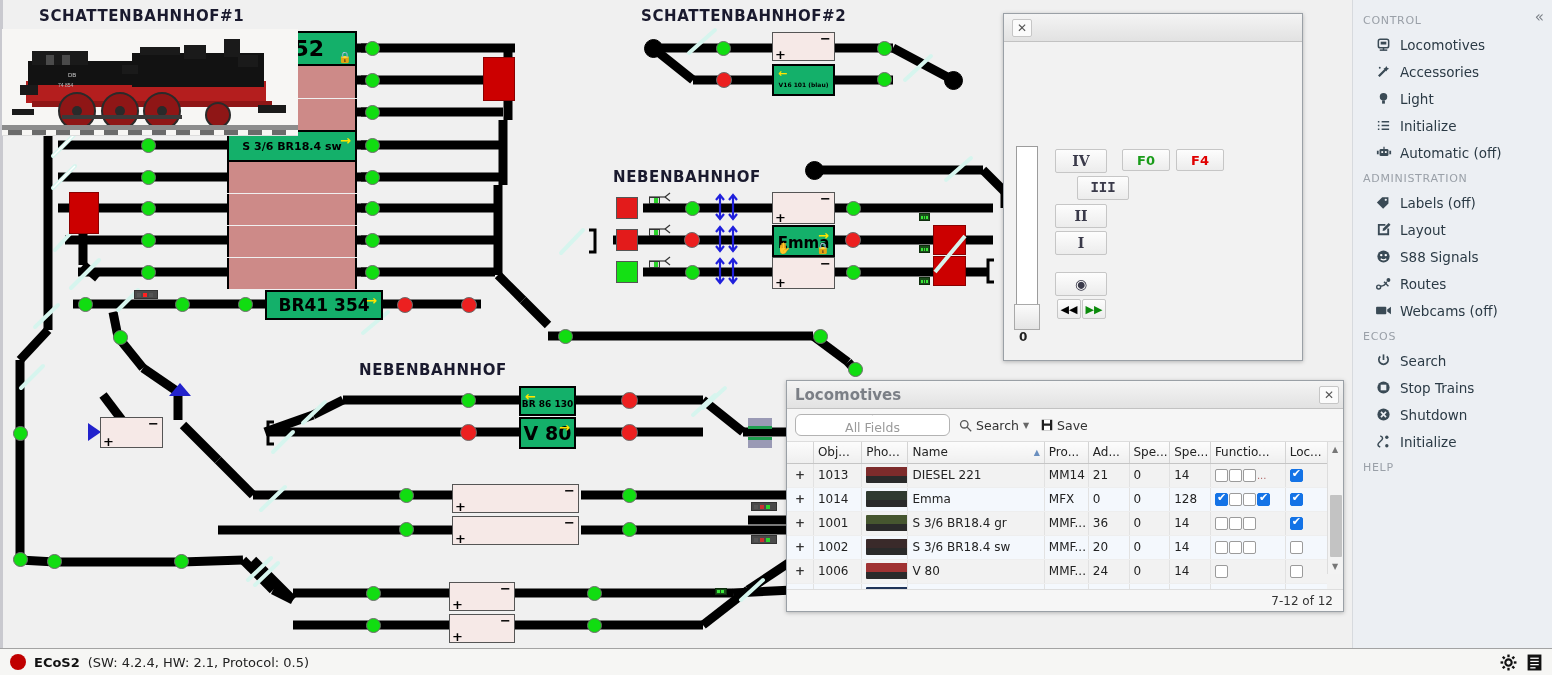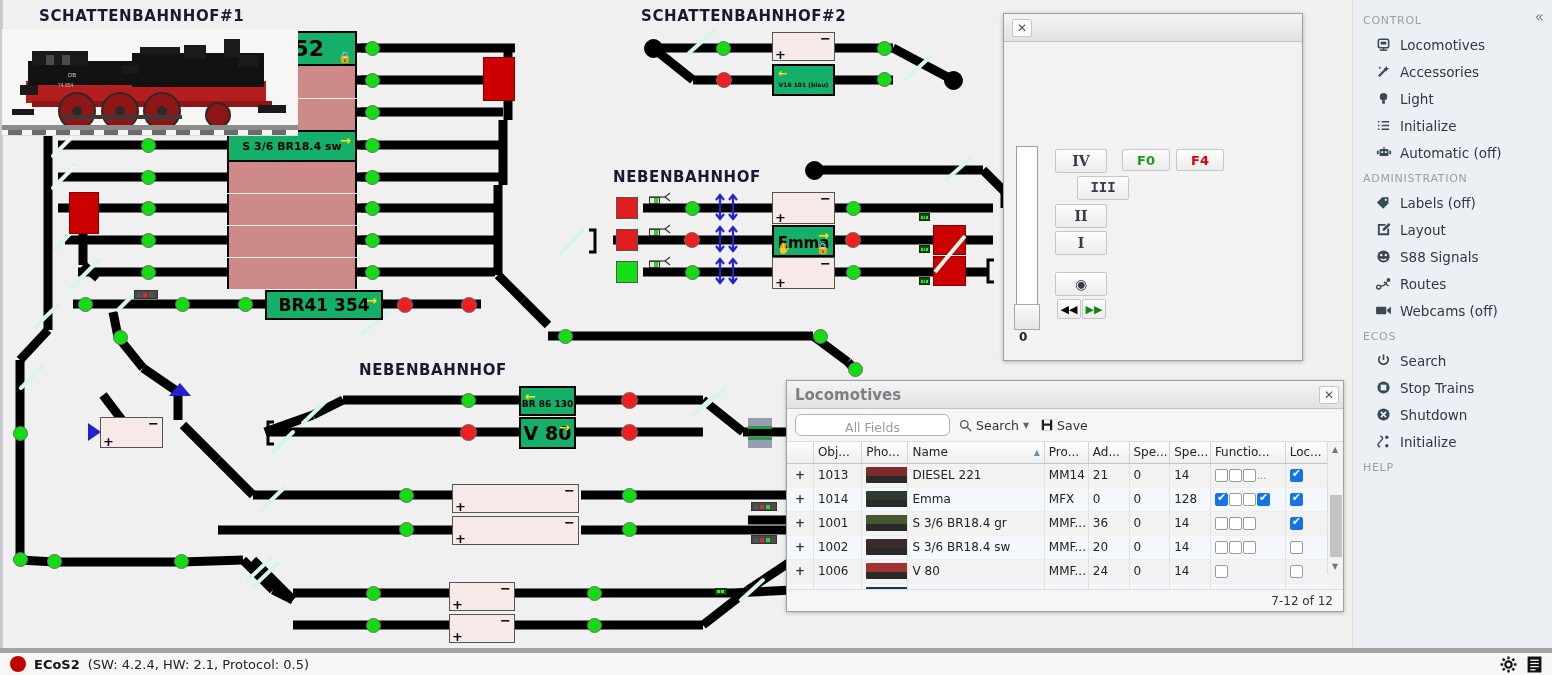--- a/index.html
+++ b/index.html
@@ -179,21 +179,21 @@
   .navitem{
     display:flex; align-items:center; gap:8px; padding:5px 0 5px 22px;
     color:#2b3a45; font-size:13.5px; cursor:pointer; white-space:nowrap;
   }
   .navitem .ico{ width:17px;height:17px;display:flex;align-items:center;justify-content:center;flex:0 0 17px;}
   .navitem .ico svg{display:block;}
 
   
   #status{
     position:absolute;left:0;bottom:0;width:1552px;height:27px;
-    background:#f6f6f4;border-top:5px solid #a3a3a3;
+    background:#f6f6f4;border-top:1px solid #a3a3a3;
     display:flex;align-items:center;padding:0 10px; gap:8px;
   }
   #status .leddot{width:16px;height:16px;border-radius:50%;background:#c00000;}
   #status .devname{font-weight:bold;font-size:13px;color:#111;}
   #status .devinfo{font-size:13px;color:#222;}
   #status .right{margin-left:auto;display:flex;gap:10px;align-items:center;}
 </style>
 </head>
 <body>
 

